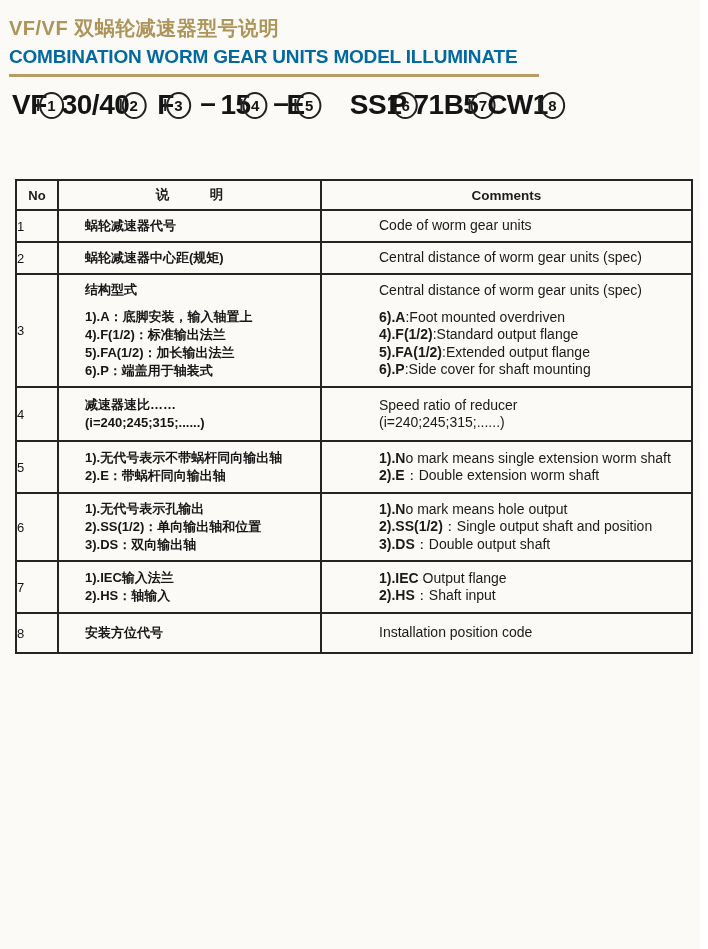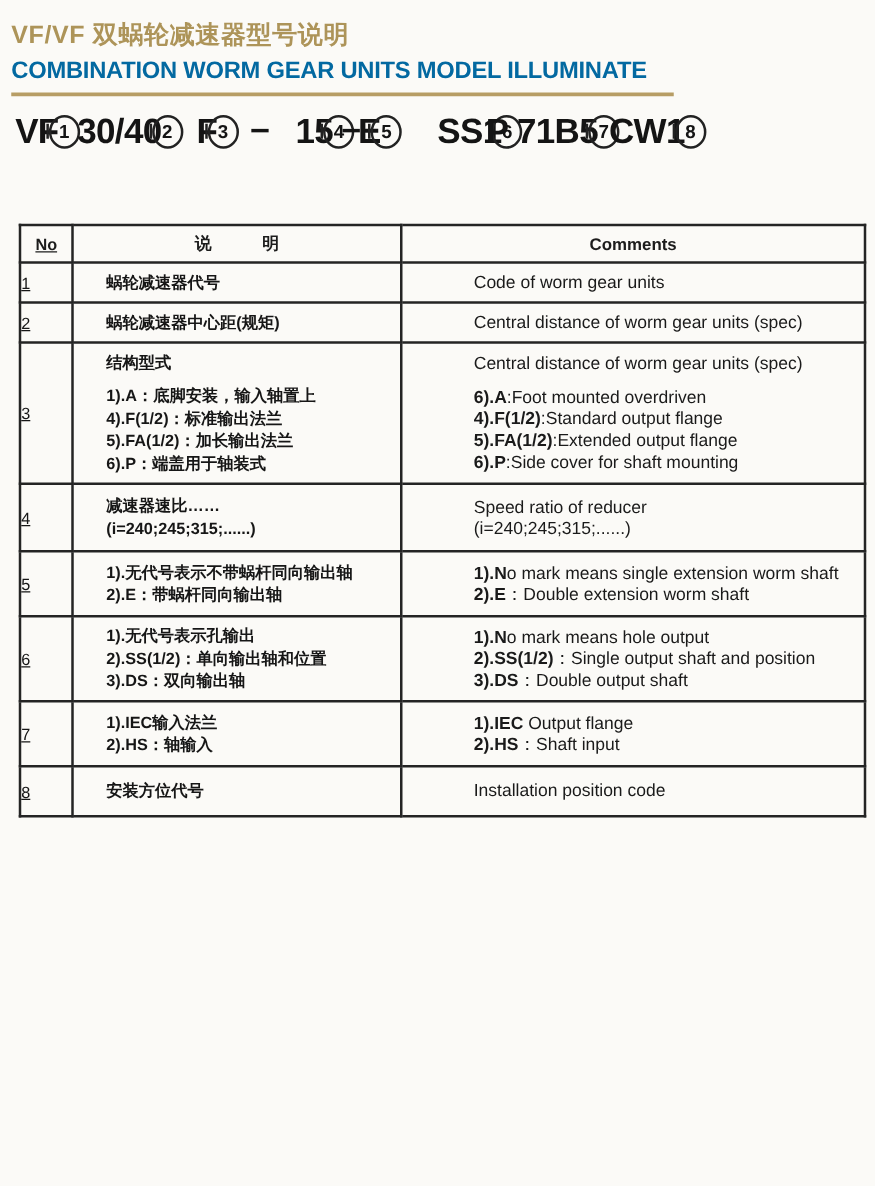--- a/index.html
+++ b/index.html
@@ -100,21 +100,20 @@
   }
   table.spec col.c-no   { width: 42px; }
   table.spec col.c-desc { width: 263px; }
   table.spec col.c-com  { width: 371px; }
   table.spec th, table.spec td {
     border: 2px solid #242424;
     vertical-align: middle;
   }
   th.h-no, td.c-no-cell {
     font-size: 13px;
-    text-decoration: underline;
   }
   th { font-weight: bold; font-size: 13.5px; }
   th.h-desc { text-align: center; }
   th.h-desc .spread { letter-spacing: 3em; margin-right: -3em; margin-top: 14px; }
   th.h-com { text-align: center; }
   td.c-desc-cell { padding: 6px 6px 6px 13px; }
   td.c-com-cell  { padding: 6px 6px 6px 44px; }
 
   tr.h30  { height: 30px; }
   tr.h112 { height: 112px; }
@@ -165,21 +164,21 @@
       <div class="seg-code">F</div>
       <div class="seg-underline"></div>
       <div class="seg-stem"></div>
       <div class="seg-circle">
           <span>3</span>
         </div>
     </div>
 
     <div class="seg-dash" style="left:208px">–</div>
 
-    <div class="seg" style="left:260px">
+    <div class="seg" style="left:244px">
       <div class="seg-code">15</div>
       <div class="seg-underline"></div>
       <div class="seg-stem"></div>
       <div class="seg-circle">
           <span>4</span>
         </div>
     </div>
 
     <div class="seg-dash" style="left:281px">–</div>
 

